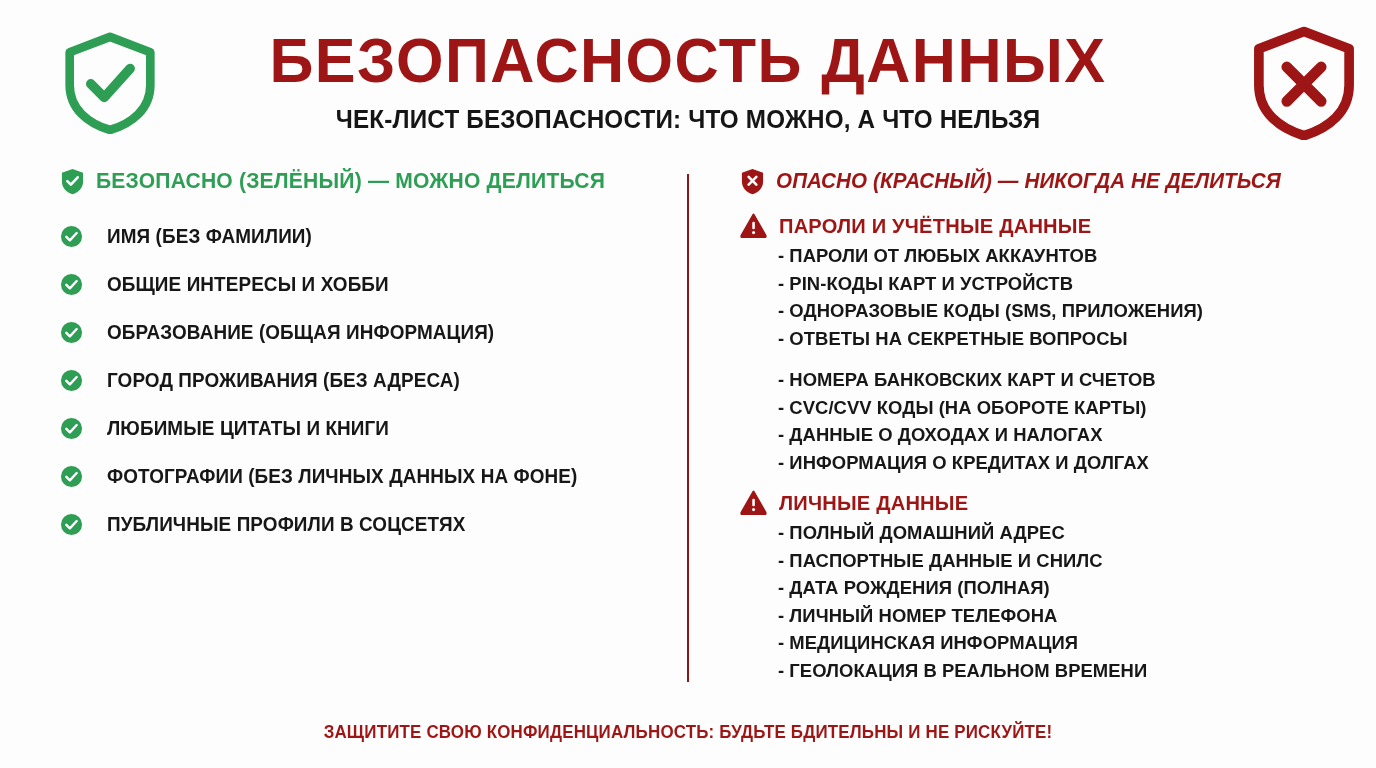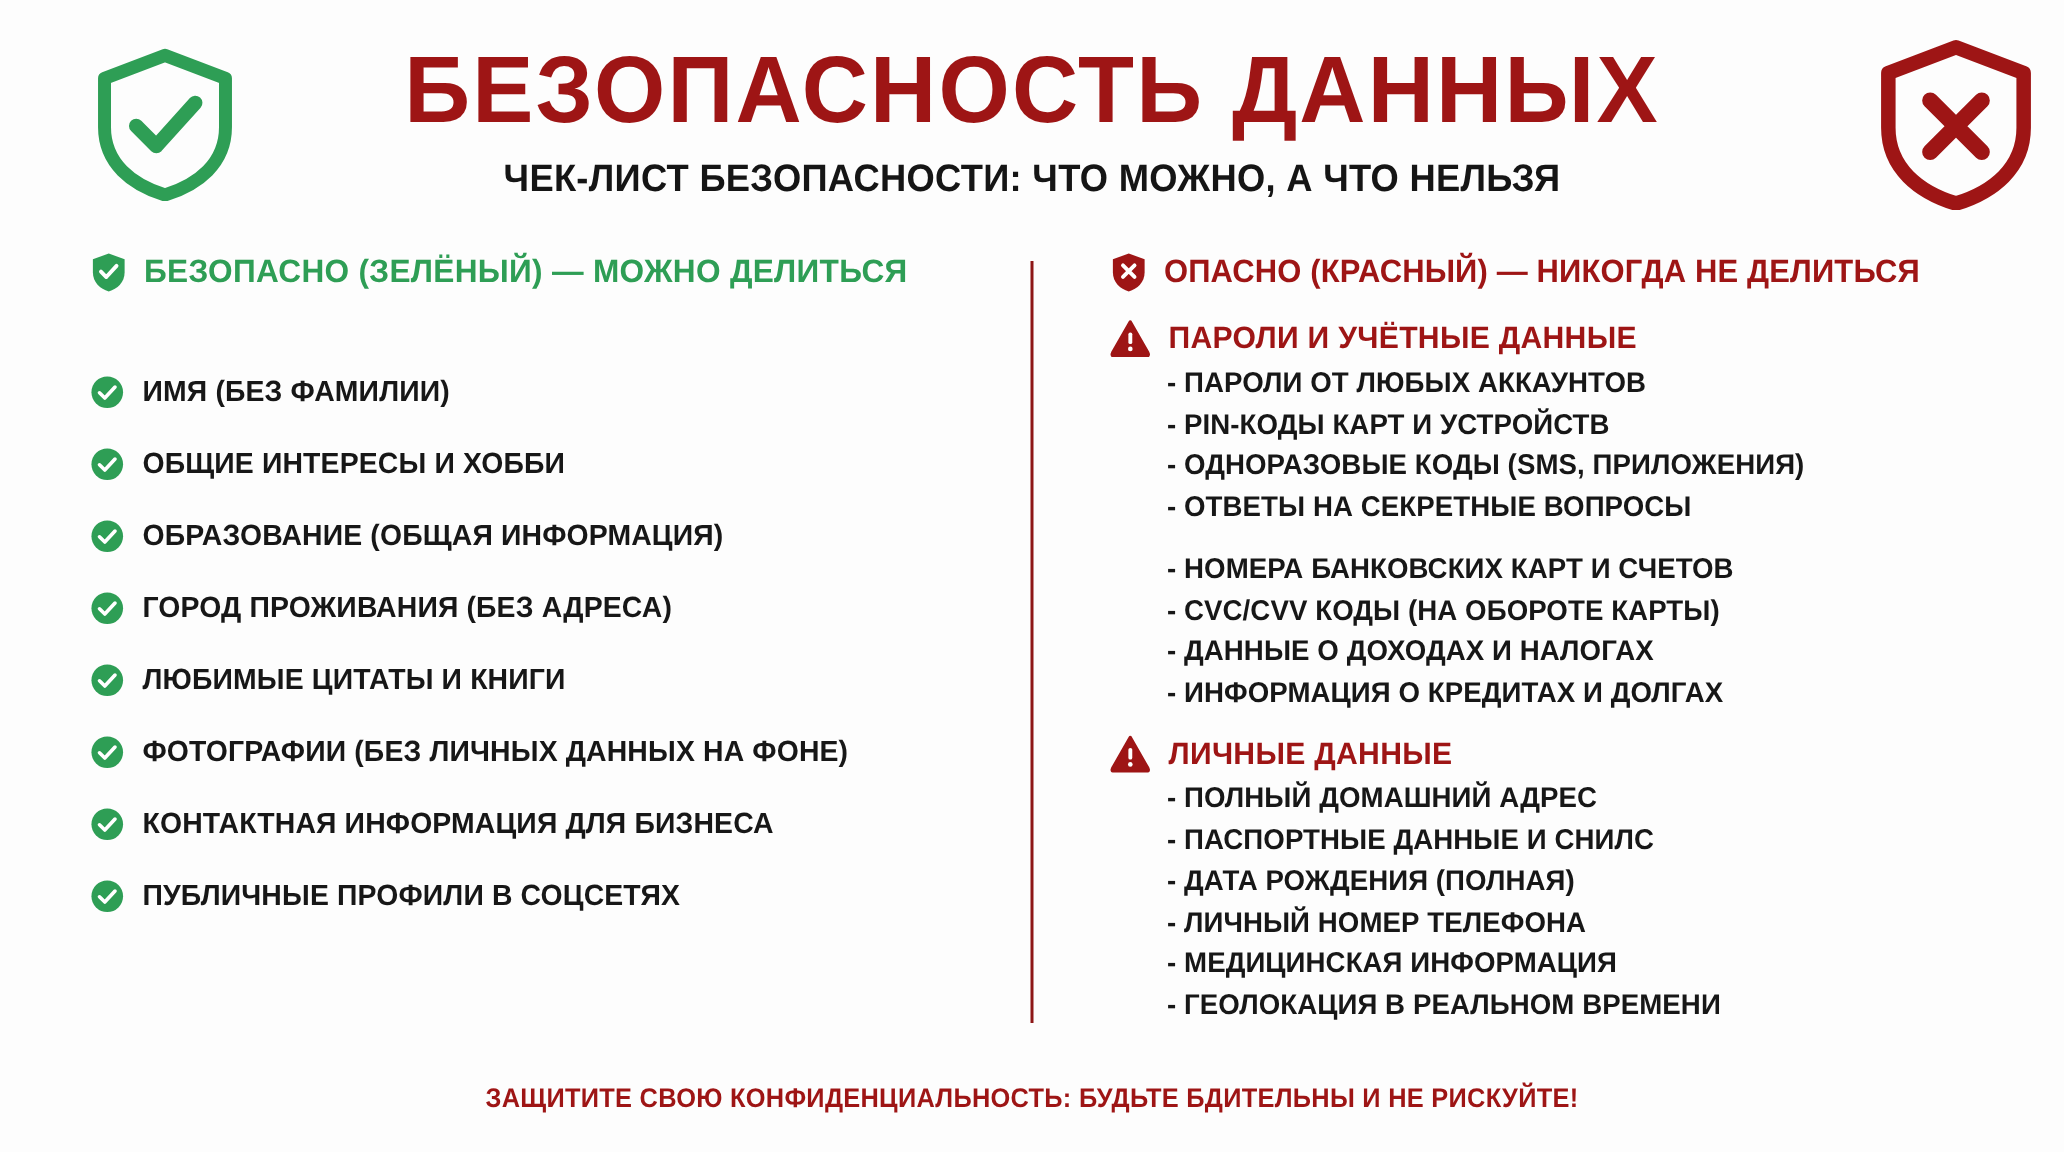--- a/index.html
+++ b/index.html
@@ -110,22 +110,22 @@
     transform-origin: left center;
     white-space: nowrap;
   }
   .safe-list {
     list-style: none;
     margin: 0;
     padding: 0;
   }
   .safe-item {
     display: flex;
-    align-items: flex-end;
-    gap: 12px;
+    align-items: flex-start;
+    gap: 24px;
     height: 48px;
   }
   .safe-item-text {
     font-size: 19.5px;
     font-weight: bold;
     color: #171717;
     letter-spacing: 0.1px;
     transform: scaleX(0.97);
     transform-origin: left center;
     white-space: nowrap;
@@ -146,20 +146,21 @@
     position: absolute;
     left: 740px;
     top: 0;
     width: 620px;
   }
   .danger-header {
     display: flex;
     align-items: center;
     gap: 11px;
     margin: 0 0 18px 0;
+    font-style: italic;
   }
   .danger-header-text {
     font-size: 21.5px;
     font-weight: bold;
     color: #9e1515;
     letter-spacing: 0.1px;
     transform: scaleX(0.96);
     transform-origin: left center;
     white-space: nowrap;
   }
@@ -314,29 +315,20 @@
           <span class="safe-item-text">ЛЮБИМЫЕ ЦИТАТЫ И КНИГИ</span>
         </li>
         <li class="safe-item">
           <span class="check-circle">
             <svg viewBox="0 0 24 24" width="23" height="23" aria-hidden="true">
               <circle cx="12" cy="12" r="11" fill="#2e9e55"></circle>
               <path d="M6.6 12.4 L10.3 16 L17.4 8.4" fill="none" stroke="#ffffff" stroke-width="2.5" stroke-linecap="round" stroke-linejoin="round"></path>
             </svg>
           </span>
           <span class="safe-item-text">ФОТОГРАФИИ (БЕЗ ЛИЧНЫХ ДАННЫХ НА ФОНЕ)</span>
-        </li>
-        <li class="safe-item">
-          <span class="check-circle">
-            <svg viewBox="0 0 24 24" width="23" height="23" aria-hidden="true">
-              <circle cx="12" cy="12" r="11" fill="#2e9e55"></circle>
-              <path d="M6.6 12.4 L10.3 16 L17.4 8.4" fill="none" stroke="#ffffff" stroke-width="2.5" stroke-linecap="round" stroke-linejoin="round"></path>
-            </svg>
-          </span>
-          <span class="safe-item-text">КОНТАКТНАЯ ИНФОРМАЦИЯ ДЛЯ БИЗНЕСА</span>
         </li>
         <li class="safe-item">
           <span class="check-circle">
             <svg viewBox="0 0 24 24" width="23" height="23" aria-hidden="true">
               <circle cx="12" cy="12" r="11" fill="#2e9e55"></circle>
               <path d="M6.6 12.4 L10.3 16 L17.4 8.4" fill="none" stroke="#ffffff" stroke-width="2.5" stroke-linecap="round" stroke-linejoin="round"></path>
             </svg>
           </span>
           <span class="safe-item-text">ПУБЛИЧНЫЕ ПРОФИЛИ В СОЦСЕТЯХ</span>
         </li>

